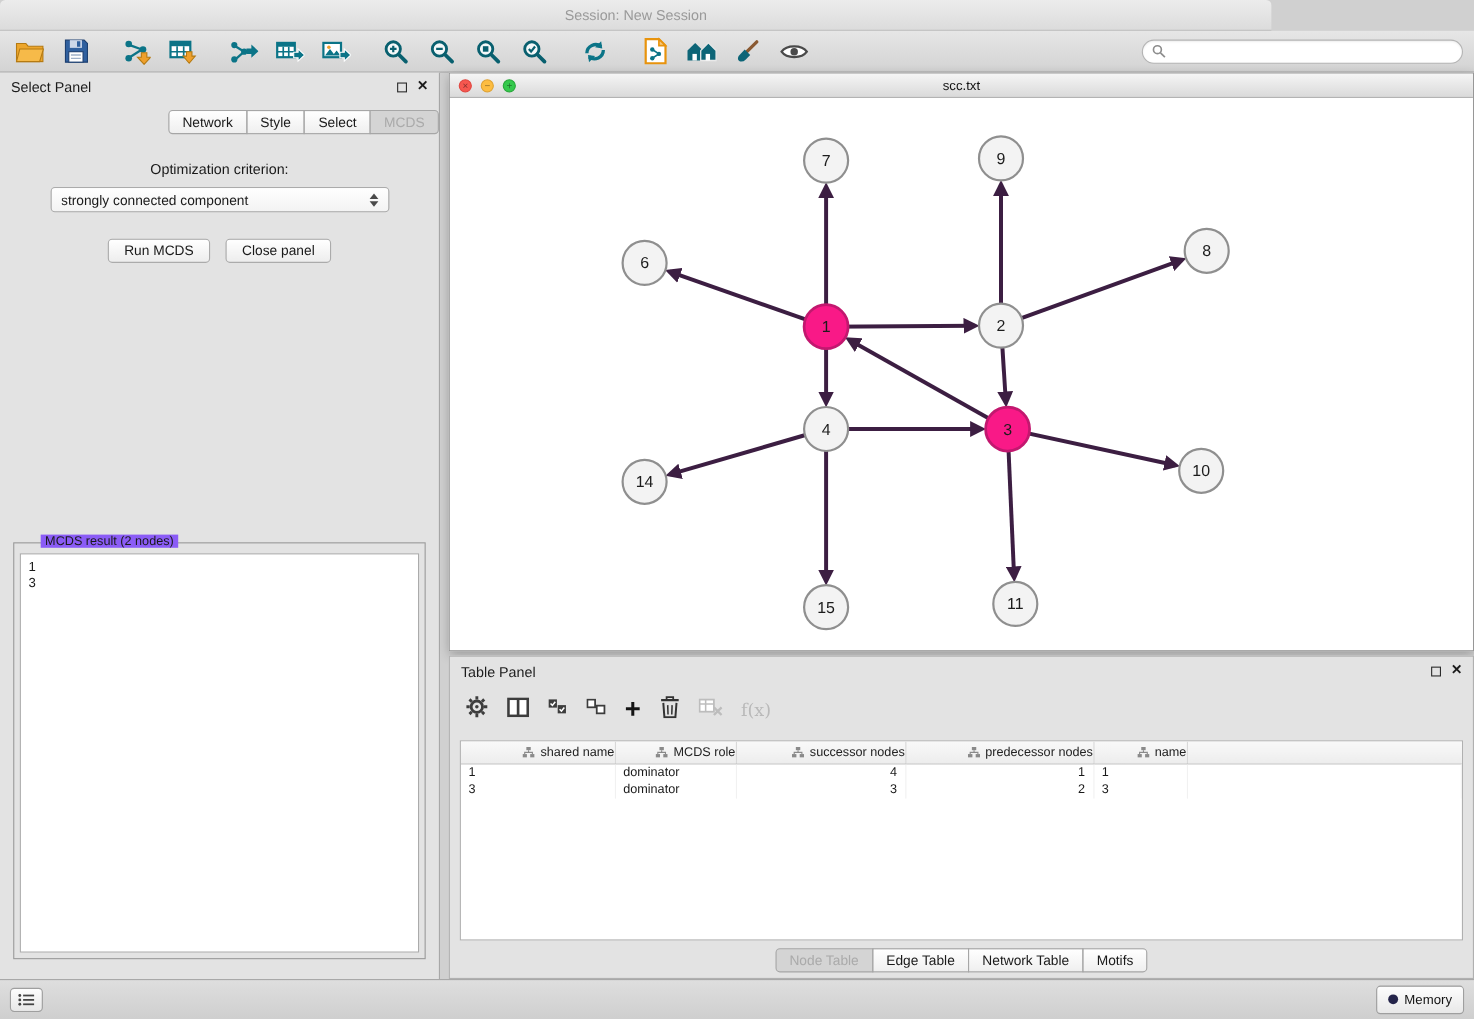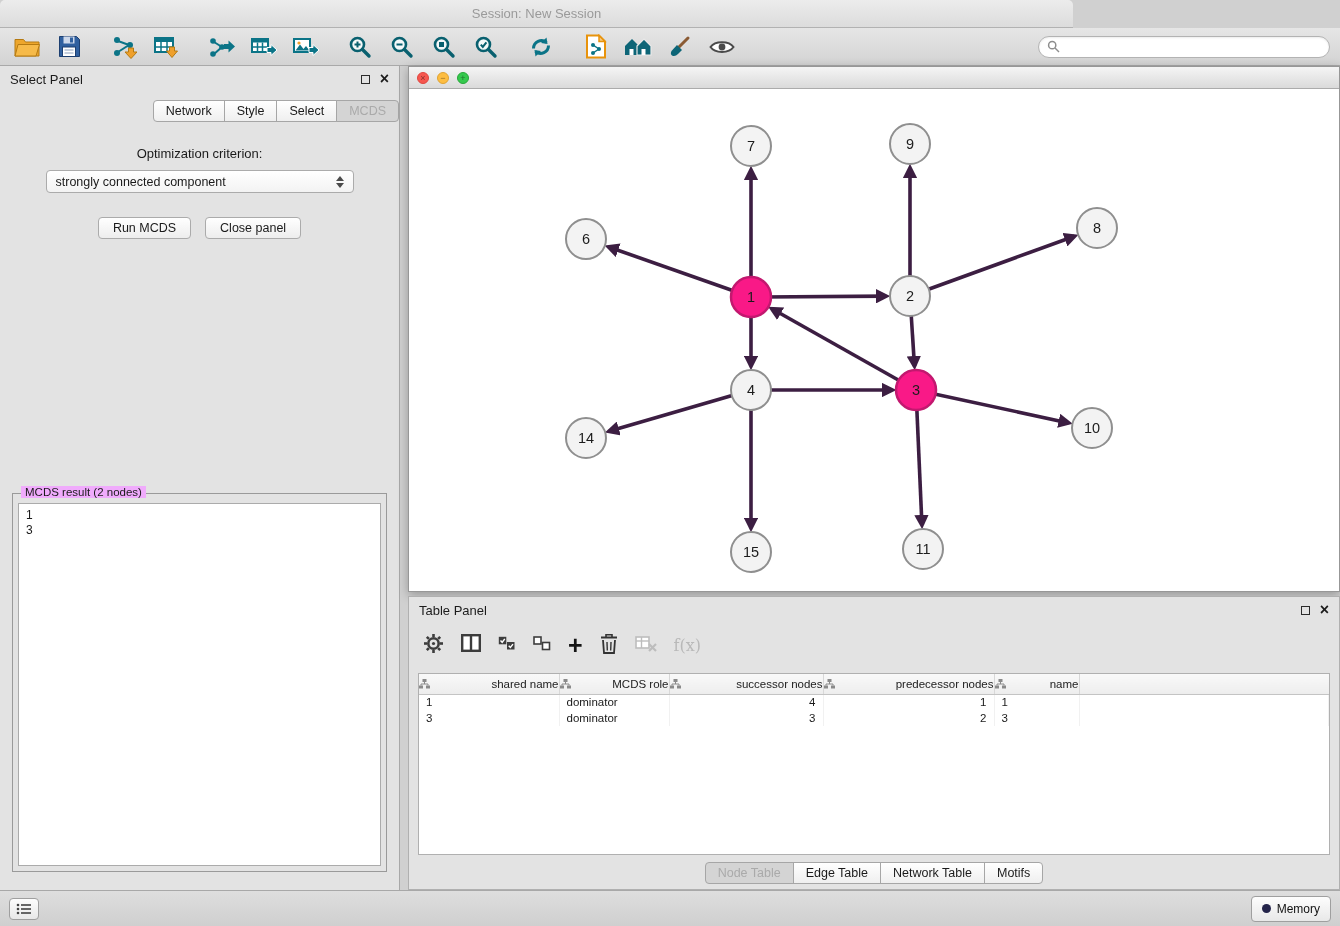--- a/index.html
+++ b/index.html
@@ -1,21 +1,21 @@
 <!DOCTYPE html>
 <html><head>
 <meta charset="utf-8">
 <style>
   *{margin:0;padding:0;box-sizing:border-box}
   html,body{width:1340px;height:926px;overflow:hidden}
   body{font-family:"Liberation Sans",sans-serif;background:#d0d0d0;position:relative;color:#1a1a1a}
   .app{position:absolute;inset:0}
 
   
-  .titlebar{position:absolute;left:0;top:0;width:1073px;height:28px;
+  .titlebar{position:absolute;left:0;top:0;width:1156px;height:28px;
     background:linear-gradient(#ececec,#dcdcdc);border-bottom:1px solid #b2b2b2;
     display:flex;align-items:center;justify-content:center;font-size:13px;color:#9a9a9a;
     border-radius:5px 5px 0 0}
 
   
   .toolbar{position:absolute;left:0;top:28px;width:1340px;height:38px;
     background:linear-gradient(#e6e6e6,#d3d3d3);border-bottom:1px solid #a9a9a9;
     display:flex;align-items:center;padding:0 10px}
   .tbicon{width:34px;height:30px;display:flex;align-items:center;justify-content:center;margin-right:8px;cursor:default}
   .gap{width:13px;flex:0 0 auto}
@@ -44,21 +44,21 @@
     background:linear-gradient(#ffffff,#f3f3f3);display:flex;align-items:center;padding:0 9px;font-size:12.5px}
   .combo .val{flex:1;overflow:hidden;white-space:nowrap}
   .spin{display:flex;flex-direction:column;gap:2px;align-items:center}
   .spin i{display:block;width:0;height:0;border-left:4px solid transparent;border-right:4px solid transparent}
   .spin .up{border-bottom:5px solid #4a4a4a}
   .spin .dn{border-top:5px solid #4a4a4a}
   .cp-buttons{display:flex;justify-content:center;gap:14px;margin-top:24px}
   .macbtn{height:22px;border:1px solid #ababab;border-radius:4px;background:linear-gradient(#ffffff,#ededed);
     font-size:12.5px;padding:0 14px;font-family:"Liberation Sans",sans-serif;color:#1a1a1a}
   .result-box{position:absolute;left:12px;top:427px;width:375px;height:379px;border:1px solid #9a9a9a}
-  .result-legend{position:absolute;top:-8px;left:8px;background:#f0abfc;padding:0 4px;font-size:11.5px;color:#1a1a1a}
+  .result-legend{position:absolute;top:-8px;left:24px;background:#8b5cf6;padding:0 4px;font-size:11.5px;color:#1a1a1a}
   .result-area{position:absolute;left:5px;top:9px;right:5px;bottom:5px;background:#fff;border:1px solid #ababab;
     font-size:12px;line-height:15px;padding:4px 7px;overflow:hidden}
 
   
   .network-window{position:absolute;left:408px;top:66px;width:932px;height:526px;background:#fff;
     border:1px solid #979797;box-shadow:0 3px 10px rgba(0,0,0,.28)}
   .nw-titlebar{height:22px;background:linear-gradient(#f5f5f5,#dadada);border-bottom:1px solid #ababab;
     display:flex;align-items:center;position:relative}
   .traffic{display:flex;gap:8px;padding-left:8px;z-index:2}
   .light{width:12px;height:12px;border-radius:50%;font-size:9px;line-height:11px;text-align:center;color:rgba(0,0,0,.45);cursor:default}
@@ -70,21 +70,21 @@
 
   
   .table-panel{position:absolute;left:408px;top:596px;width:932px;height:294px;background:#e3e3e3;border:1px solid #b0b0b0}
   .tp-toolbar{position:absolute;left:14px;top:26px;height:44px;display:flex;align-items:center;gap:17px}
   .plus{font-size:25px;font-weight:bold;color:#141414;line-height:22px}
   .fx{font-family:"DejaVu Serif",serif;font-size:16px;color:#b9b9b9}
   .table-wrap{position:absolute;left:9px;right:9px;top:76px;height:182px;background:#fff;border:1px solid #b0b0b0;overflow:hidden}
   table{border-collapse:collapse;width:100%;table-layout:fixed}
   th{height:20px;background:linear-gradient(#f9f9f9,#ededed);border-bottom:1px solid #c4c4c4;border-right:1px solid #d8d8d8;
     font-weight:normal;font-size:11.5px;color:#222}
-  th .thc{display:flex;align-items:center;justify-content:space-between;gap:5px}
+  th .thc{display:flex;align-items:center;justify-content:flex-end;gap:5px}
   th.filler{border-right:none}
   th:nth-child(1){width:140px}
   th:nth-child(2){width:110px}
   th:nth-child(3){width:154px}
   th:nth-child(4){width:171px}
   th:nth-child(5){width:85px}
   td{height:16px;font-size:11.5px;padding:0 7px;border-right:1px solid #f1f1f1;white-space:nowrap;overflow:hidden}
   td.num{text-align:right}
   .table-tabs{position:absolute;left:0;right:0;bottom:5px;display:flex;justify-content:center}
 
@@ -287,20 +287,21 @@
     </div>
   </div>
 
   <div class="network-window">
     <div class="nw-titlebar">
       <div class="traffic">
         <span class="light red">×</span>
         <span class="light yellow">−</span>
         <span class="light green">+</span>
       </div>
+      <span class="nw-title">scc.txt</span>
     </div>
     <svg id="graph-svg" width="930" height="502">
       <defs>
         <marker id="arrowhead" viewBox="0 0 10 10" refX="7" refY="5" markerWidth="4" markerHeight="4" orient="auto">
           <path d="M0 0 L10 5 L0 10 z" fill="#3c1e42"></path>
         </marker>
       </defs>
     <line x1="342" y1="208" x2="342" y2="81" stroke="#3c1e42" stroke-width="3.6" marker-end="url(#arrowhead)"></line>
         <line x1="342" y1="208" x2="199.64188322414446" y2="157.9589650121235" stroke="#3c1e42" stroke-width="3.6" marker-end="url(#arrowhead)"></line>
         <line x1="342" y1="208" x2="477.0004746506868" y2="207.15094041100198" stroke="#3c1e42" stroke-width="3.6" marker-end="url(#arrowhead)"></line>

